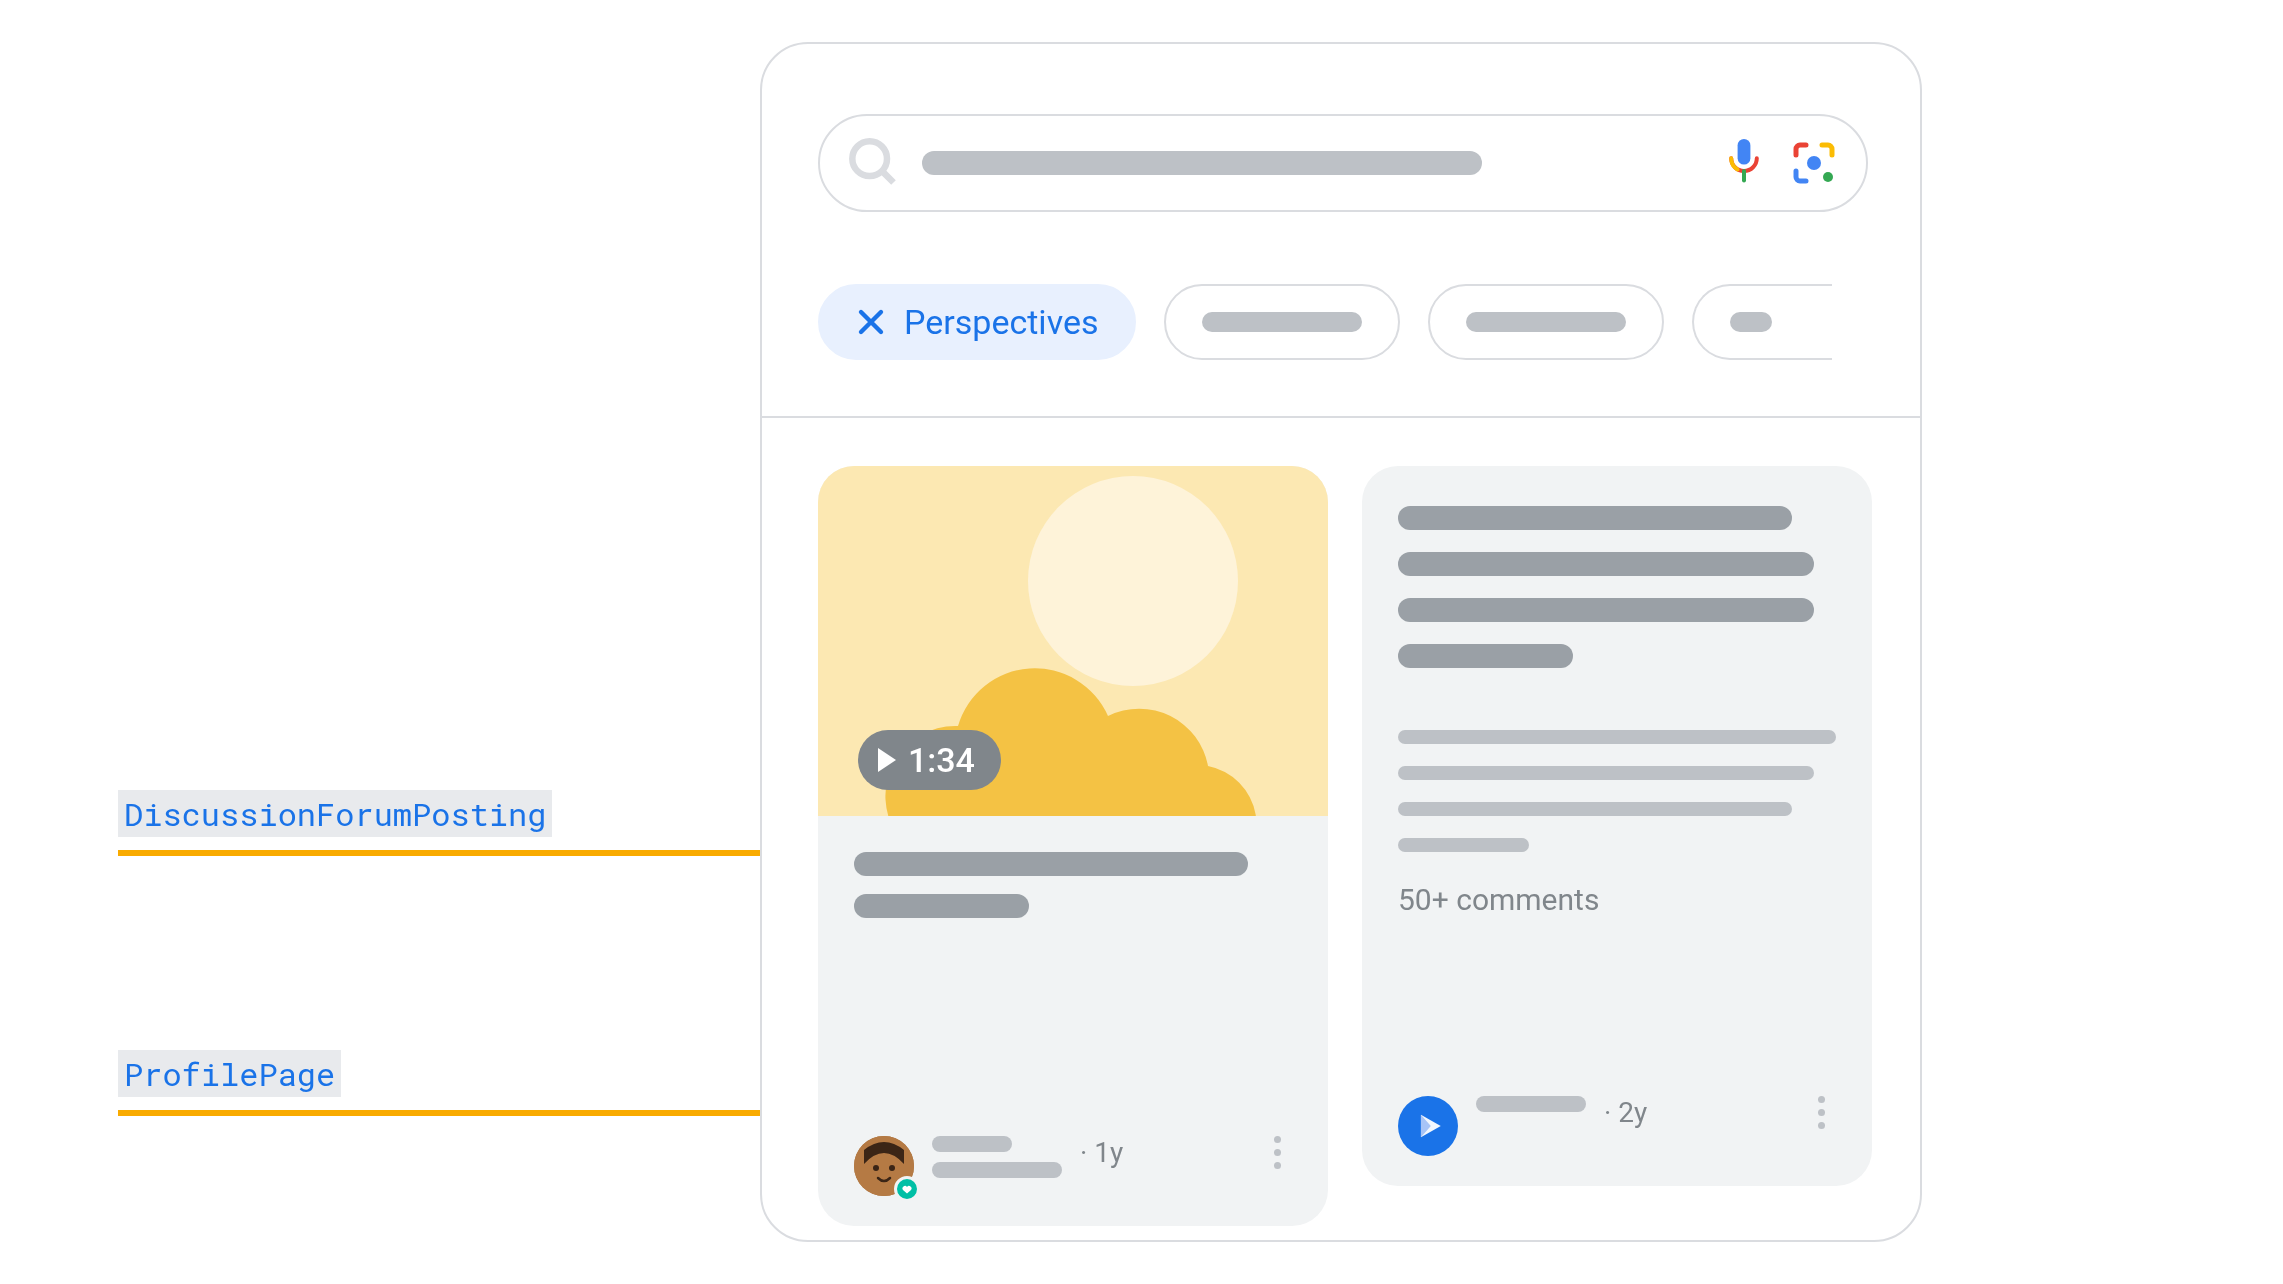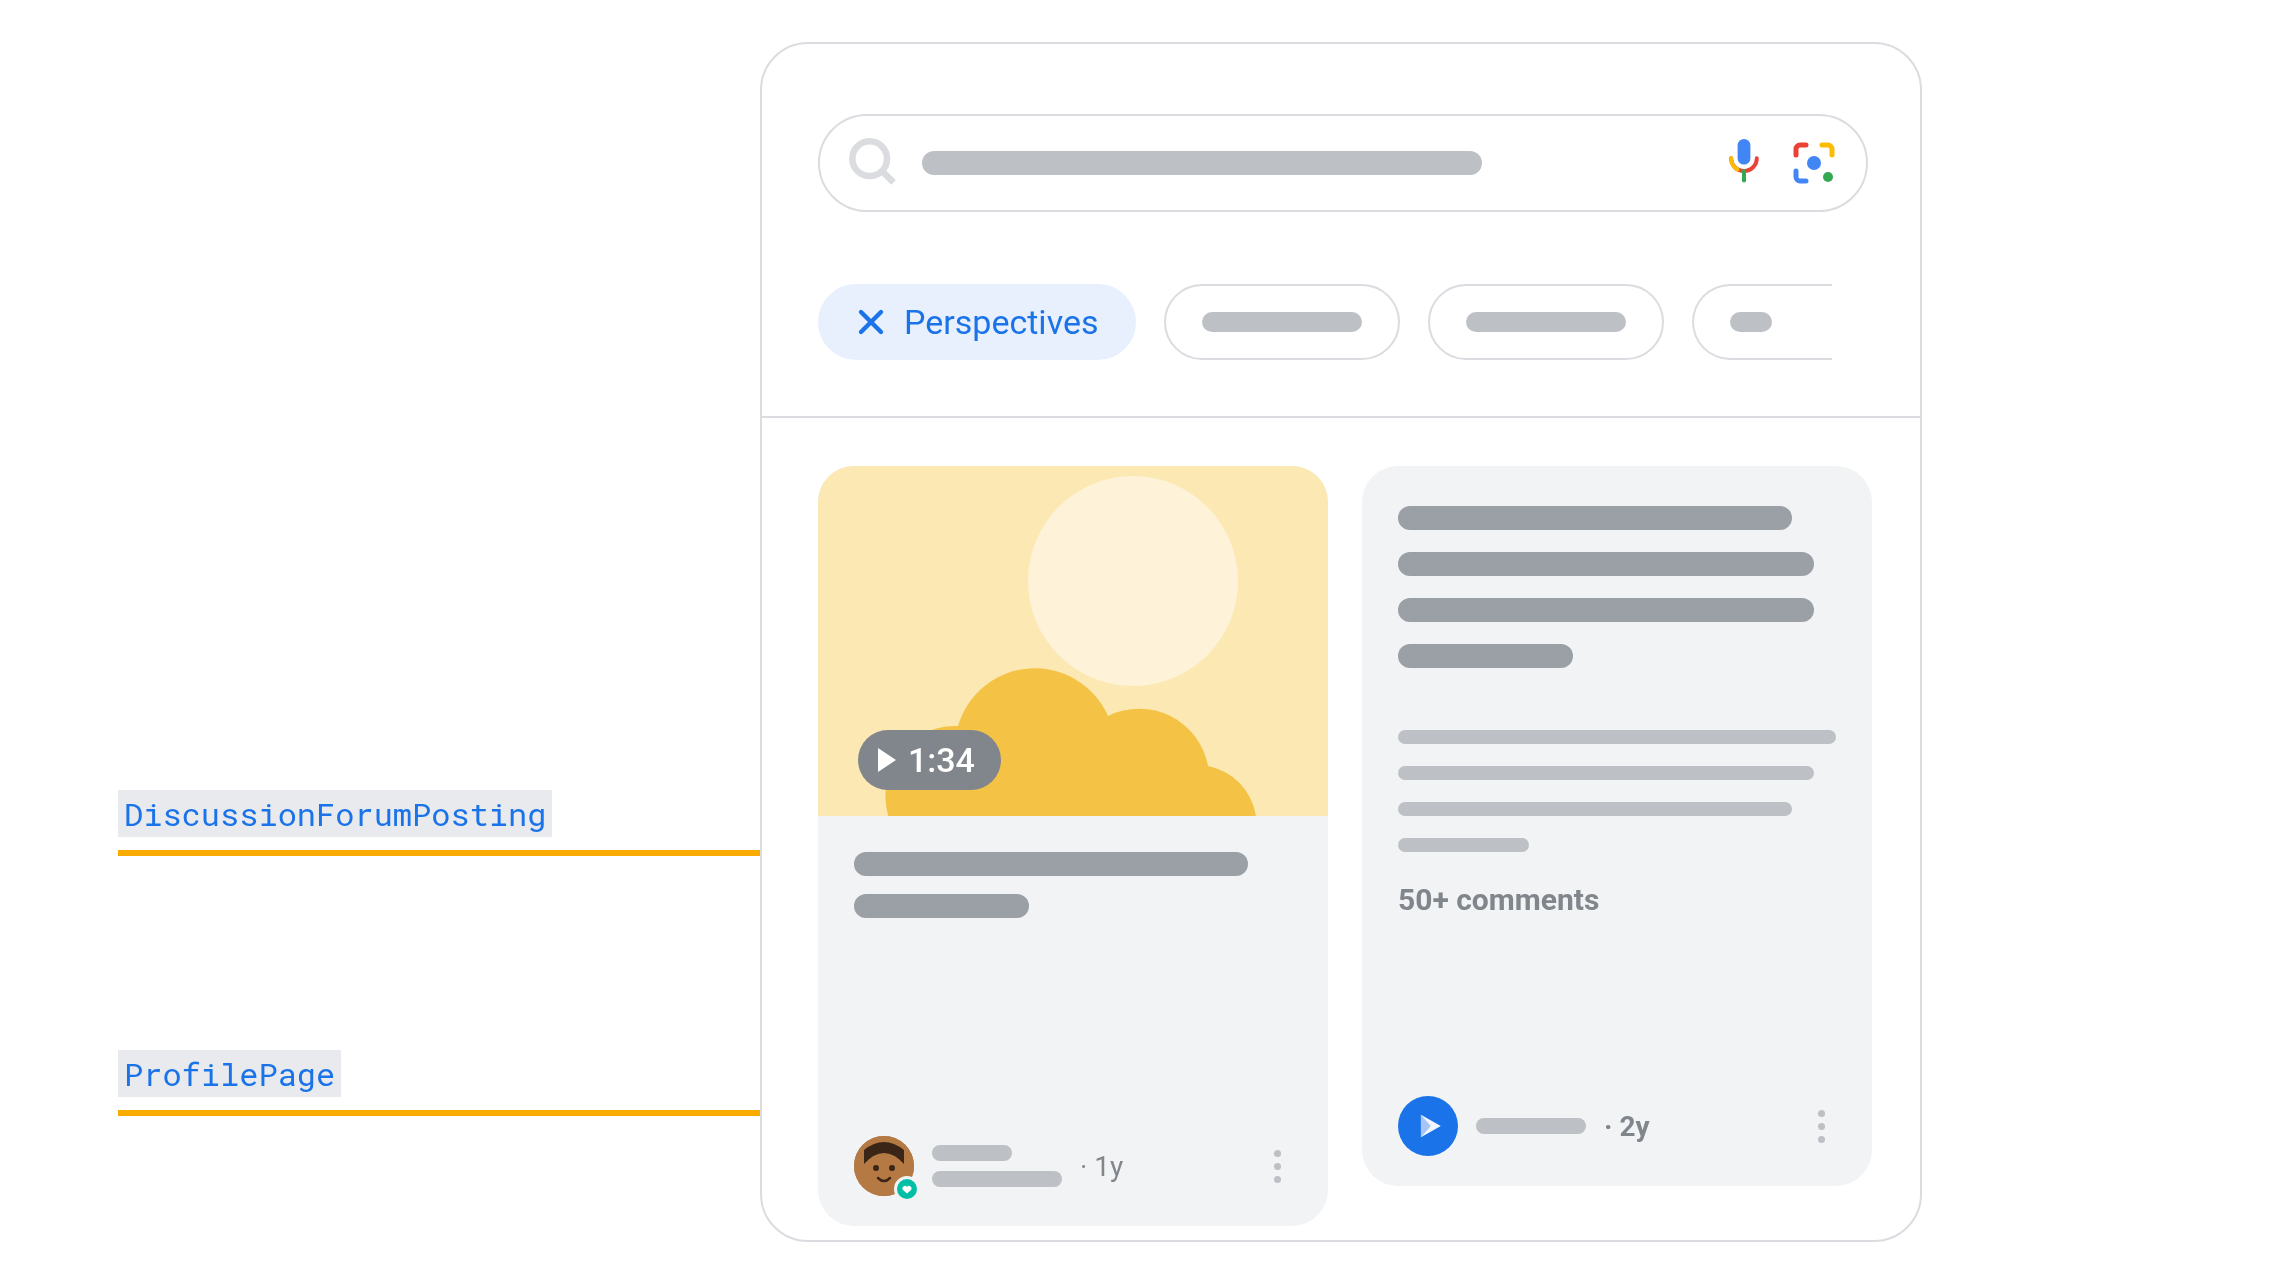--- a/index.html
+++ b/index.html
@@ -126,21 +126,21 @@
     gap: 34px;
   }
   .card {
     width: 510px;
     background: #f1f3f4;
     border-radius: 36px;
     overflow: hidden;
     position: relative;
   }
   .card1 { height: 760px; }
-  .card2 { height: 720px; padding: 40px 36px 0 36px; font-weight: bold;}
+  .card2 { height: 720px; padding: 40px 36px 0 36px;}
 
   
   .hero {
     height: 350px;
     background: #fce8b2;
     position: relative;
     overflow:hidden;
   }
   .sun {
     position:absolute;
@@ -183,21 +183,20 @@
     padding: 30px 36px 0 36px;
     font-size: 30px;
     color: #80868b;
   }
   .card2 .meta{ padding-left:0;}
   .card .footer {
     position:absolute;
     left:0; right:0; bottom:0;
     padding: 0 36px 30px 36px;
     display:flex;
-    align-items:center;
     gap: 18px;
   }
   .card .footer .time { color:#80868b; font-size:28px;}
   .card .footer .dots { margin-left:auto; width:30px; display:flex; flex-direction:column; gap:6px; align-items:center;}
   .card .footer .dots span{width:7px;height:7px;background:#bdc1c6;border-radius:50%;}
   .avatar {
     width:60px;height:60px;border-radius:50%;
     background:#1a73e8;
     display:flex;align-items:center;justify-content:center;
     position:relative;

